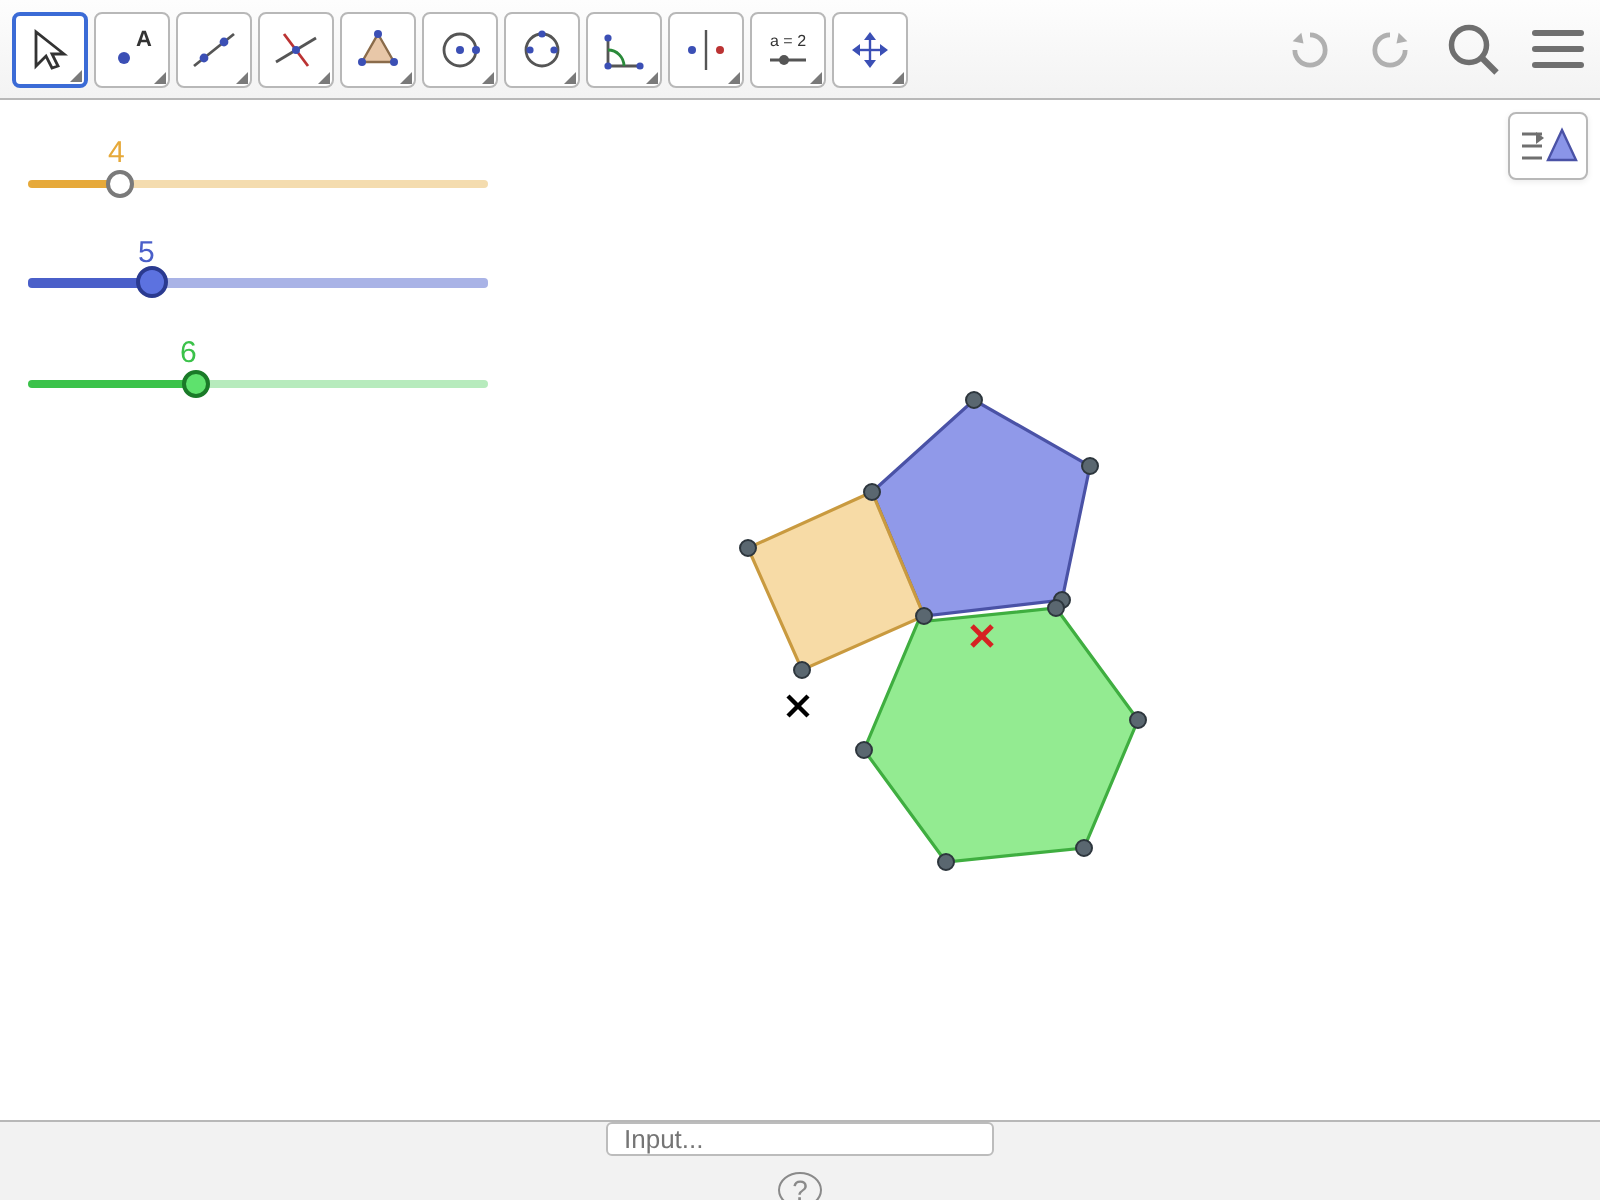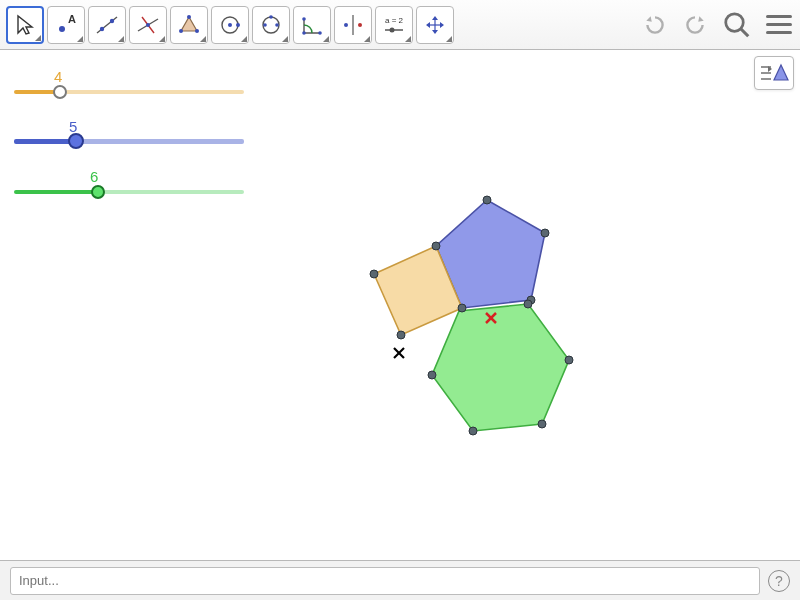--- a/index.html
+++ b/index.html
@@ -81,21 +81,21 @@
   
   
   .shapes-svg { position: absolute; left: 0; top: 0; width: 100%; height: 100%; }
   .pt { fill: #5a6770; stroke: #2d363d; stroke-width: 1; }
   
   
   .input-bar {
     position: absolute; left: 0; right: 0; bottom: 0; height: 40px;
     border-top: 1px solid #b8b8b8;
     background: #f2f2f2;
-    display: flex; align-items: center; padding: 0 10px; gap: 8px;
+    display: flex; align-items: center; padding: 0 10px; gap: 8px; flex-direction: column;
   }
   .input-field {
     flex: 1; height: 28px; border: 1px solid #bcbcbc; border-radius: 3px;
     padding: 0 8px; font-size: 13px; color: #999; background: #fff;
   }
   .help-icon {
     width: 22px; height: 22px; border: 1.5px solid #8a8a8a; border-radius: 50%;
     display: flex; align-items: center; justify-content: center;
     color: #8a8a8a; font-size: 14px; cursor: pointer;
   }

